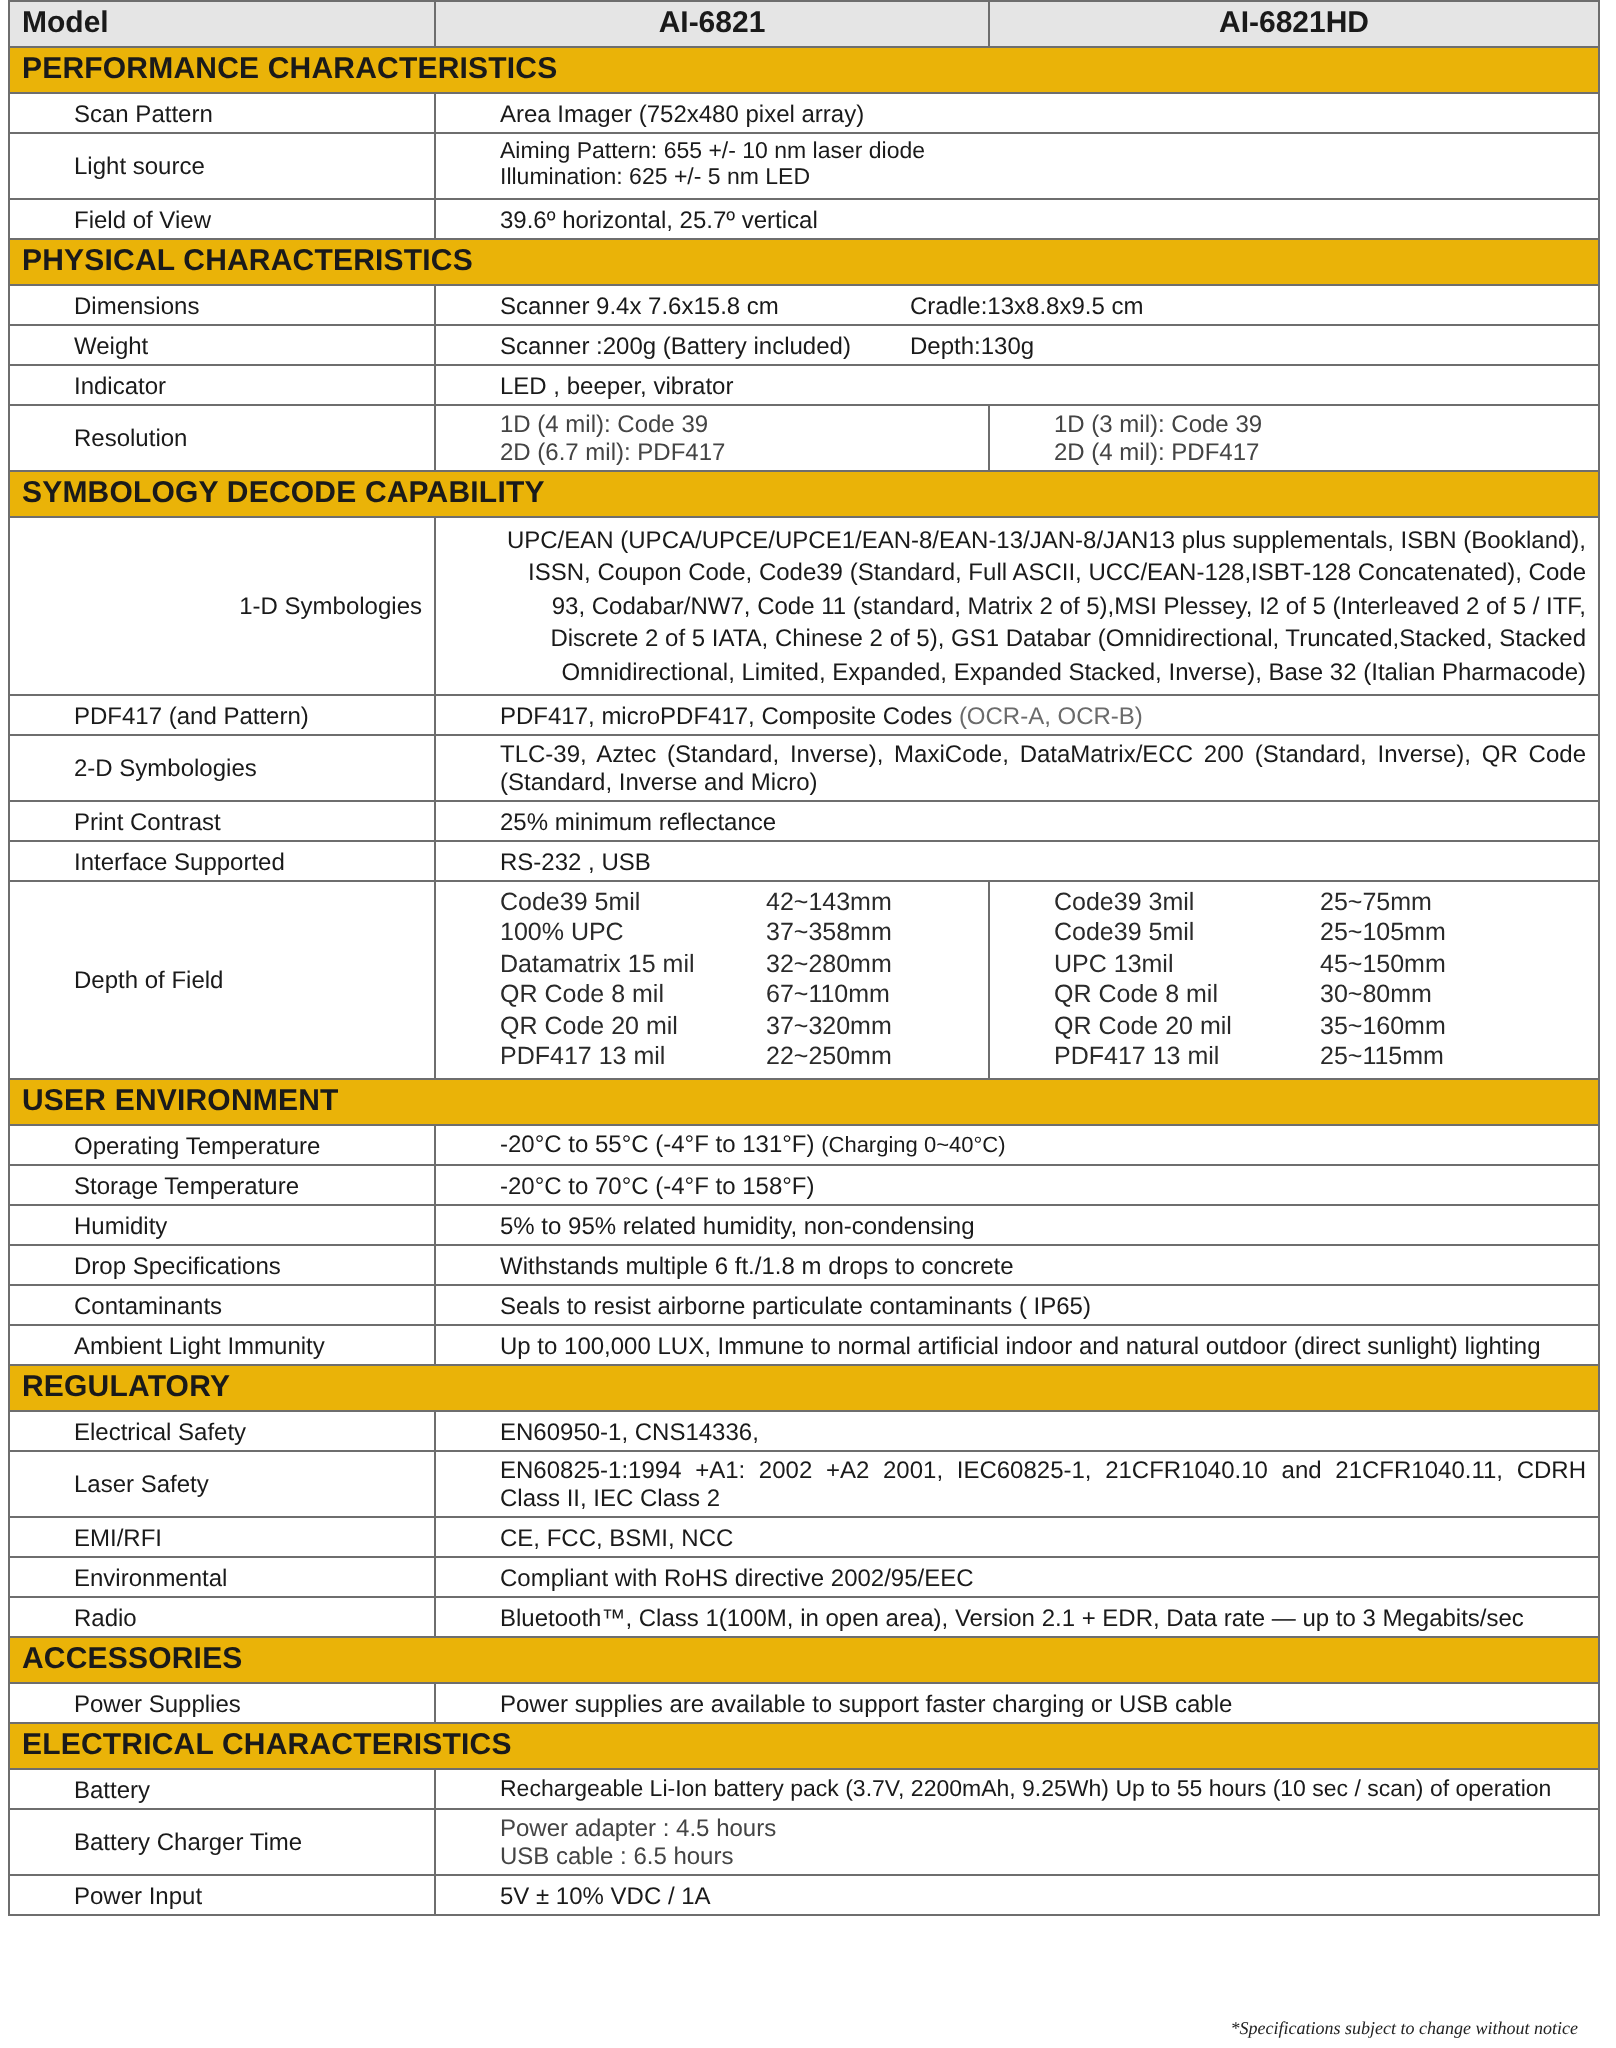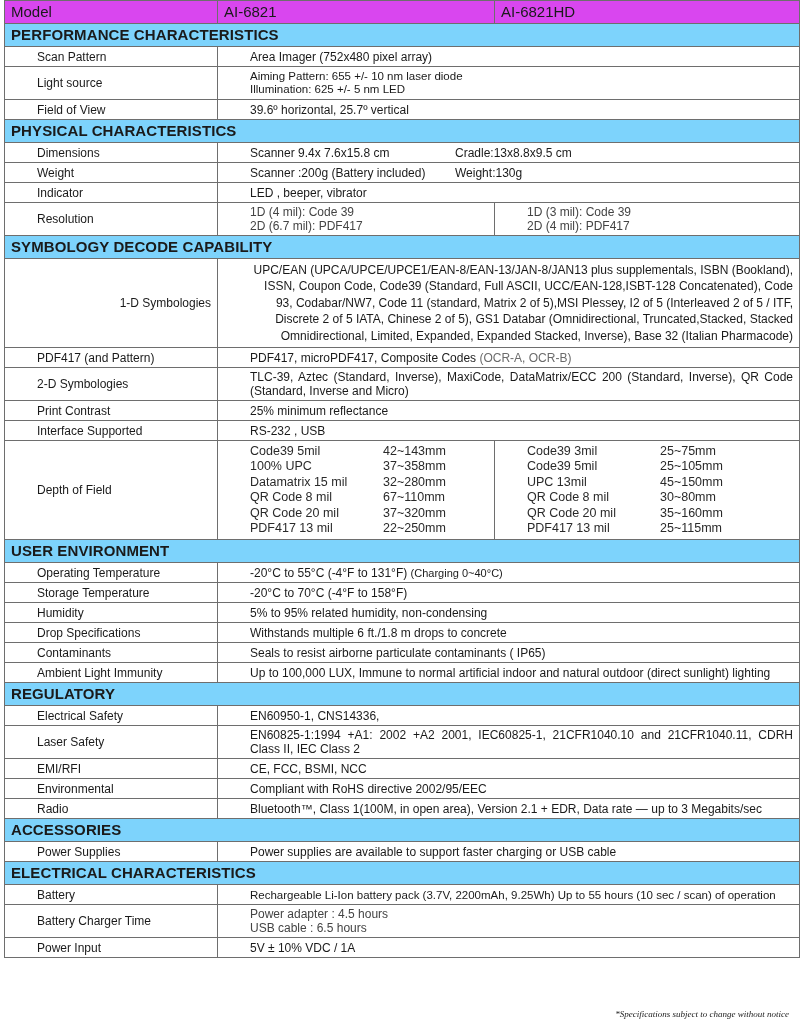--- a/index.html
+++ b/index.html
@@ -3,23 +3,23 @@
 <meta charset="utf-8">
 <style>
   html, body { margin: 0; padding: 0; background: #ffffff; }
   body { width: 808px; height: 1024px; position: relative; font-family: "Liberation Sans", sans-serif; color: #1a1a1a; }
   .sheet { position: absolute; left: 4px; top: 0; width: 795px; }
   table { border-collapse: collapse; width: 795px; table-layout: fixed; }
   td { border: 1.5px solid #6e6e6e; padding: 0 6px; font-size: 12px; line-height: 14px; vertical-align: middle; }
   col.c1 { width: 213px; }
   col.c2 { width: 277px; }
   col.c3 { width: 305px; }
-  tr.model td { background: #d946ef; height: 22px; font-size: 15px; font-weight: normal; }
-  tr.model td.mc { }
-  tr.section td { background: #7dd3fc; height: 22px; font-size: 15px; font-weight: bold; letter-spacing: 0.1px; }
+  tr.model td { background: #e5e5e5; height: 22px; font-size: 15px; font-weight: bold; }
+  tr.model td.mc { text-align: center; }
+  tr.section td { background: #eab308; height: 22px; font-size: 15px; font-weight: bold; letter-spacing: 0.1px; }
   tr.row td { height: 19px; padding-left: 32px; }
   tr.row.two td { height: 32px; }
   tr.row.five td { height: 88px; text-align: right; }
   tr.row.dof td { height: 96px; padding-top: 1px; padding-bottom: 1px; }
   .just { text-align: justify; }
   .grey { color: #6b6b6b; margin-top: 47px; }
   .dof-grid { display: grid; grid-template-columns: 133px auto; font-size: 12.5px; line-height: 15.5px; color: #2a2a2a; }
   .footnote { position: absolute; right: 19px; top: 1009px; font-family: "Liberation Serif", serif; font-style: italic; font-size: 9px; color: #222; }
 </style>
 </head>
@@ -64,21 +64,21 @@
   </tr>
   <tr class="row">
     <td>Dimensions</td>
     <td colspan="2">
       <span style="display:inline-block;width:205px;">Scanner 9.4x 7.6x15.8 cm</span><span>Cradle:13x8.8x9.5 cm</span>
     </td>
   </tr>
   <tr class="row">
     <td>Weight</td>
     <td colspan="2">
-      <span style="display:inline-block;width:205px;">Scanner :200g (Battery included)</span><span>Weight:130g</span>
+      <span style="display:inline-block;width:205px;">Scanner :200g (Battery included)</span><span>Depth:130g</span>
     </td>
   </tr>
   <tr class="row">
     <td>Indicator</td>
     <td colspan="2">LED , beeper, vibrator</td>
   </tr>
   <tr class="row two">
     <td>Resolution</td>
     <td class="grey" style="color:#444;">
       <div>1D (4 mil): Code 39</div>

